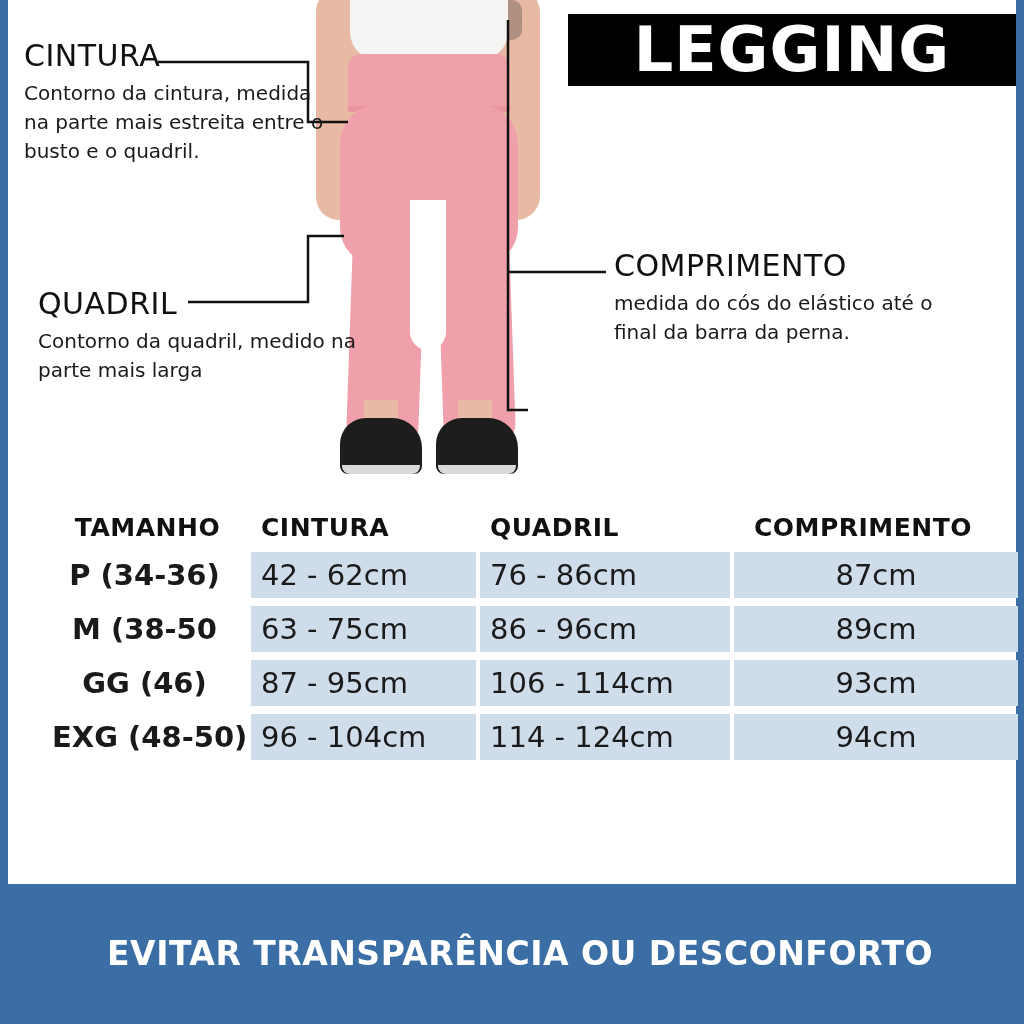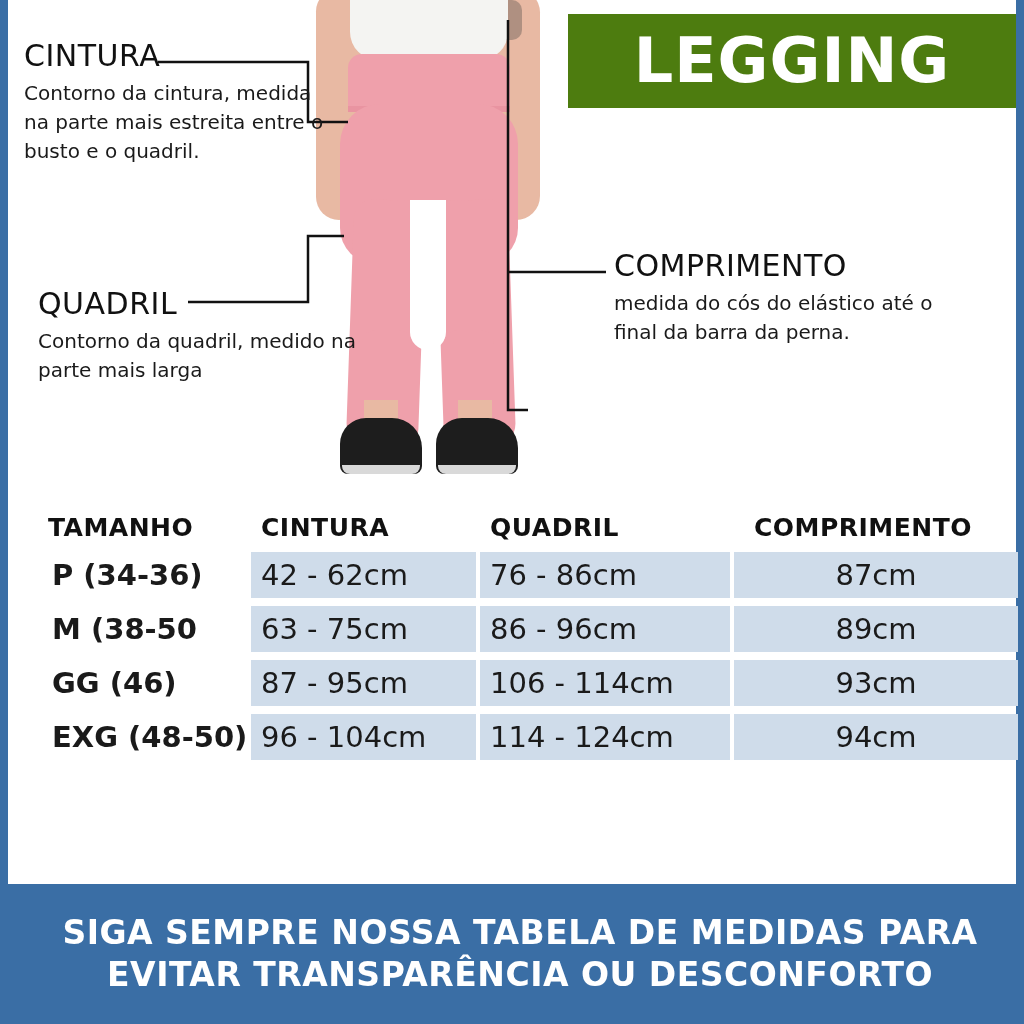--- a/index.html
+++ b/index.html
@@ -22,22 +22,22 @@
     border-left: 8px solid #3a6ea5;
     border-right: 8px solid #3a6ea5;
   }
 
   
   .title-bar {
     position: absolute;
     left: 560px;
     top: 14px;
     width: 448px;
-    height: 94px;
-    background: #4d7c0f;
+    height: 72px;
+    background: #000000;
     display: flex;
     align-items: center;
     justify-content: center;
   }
   .title-bar .title-text {
     color: #ffffff;
     font-family: "DejaVu Sans", sans-serif;
     font-weight: bold;
     font-size: 62px;
     letter-spacing: 1px;
@@ -227,30 +227,30 @@
   }
   table.size-table th {
     font-family: "DejaVu Sans", sans-serif;
     font-weight: bold;
     font-size: 25px;
     color: #111111;
     text-align: left;
     padding: 0 0 2px 10px;
     letter-spacing: .5px;
   }
-  table.size-table th.col-size { text-align: left; padding-left: 6px; }
+  table.size-table th.col-size { text-align: center; padding-left: 6px; }
   table.size-table th.col-comp { text-align: left; padding-left: 20px; }
   table.size-table td {
     font-family: "DejaVu Sans", sans-serif;
     font-size: 29px;
     color: #1a1a1a;
     padding: 6px 10px;
   }
   td.size-cell {
-    text-align: left;
+    text-align: center;
     font-weight: bold;
     font-size: 26px;
     background: transparent;
     white-space: nowrap;
   }
   td.val-cell {
     background: #cfdcea;
     text-align: left;
     white-space: nowrap;
   }
@@ -376,17 +376,16 @@
           <td class="size-cell">EXG (48-50)</td>
           <td class="val-cell">96 - 104cm</td>
           <td class="val-cell">114 - 124cm</td>
           <td class="val-cell center">94cm</td>
         </tr>
       </tbody>
     </table>
   </div>
 
   <div class="footer">
-    <div>SIGA SEMPRE NOSSA TABELA DE MEDIDAS PARA</div>
     <div>EVITAR TRANSPARÊNCIA OU DESCONFORTO</div>
   </div>
 
 </div>
 
 </body></html>

